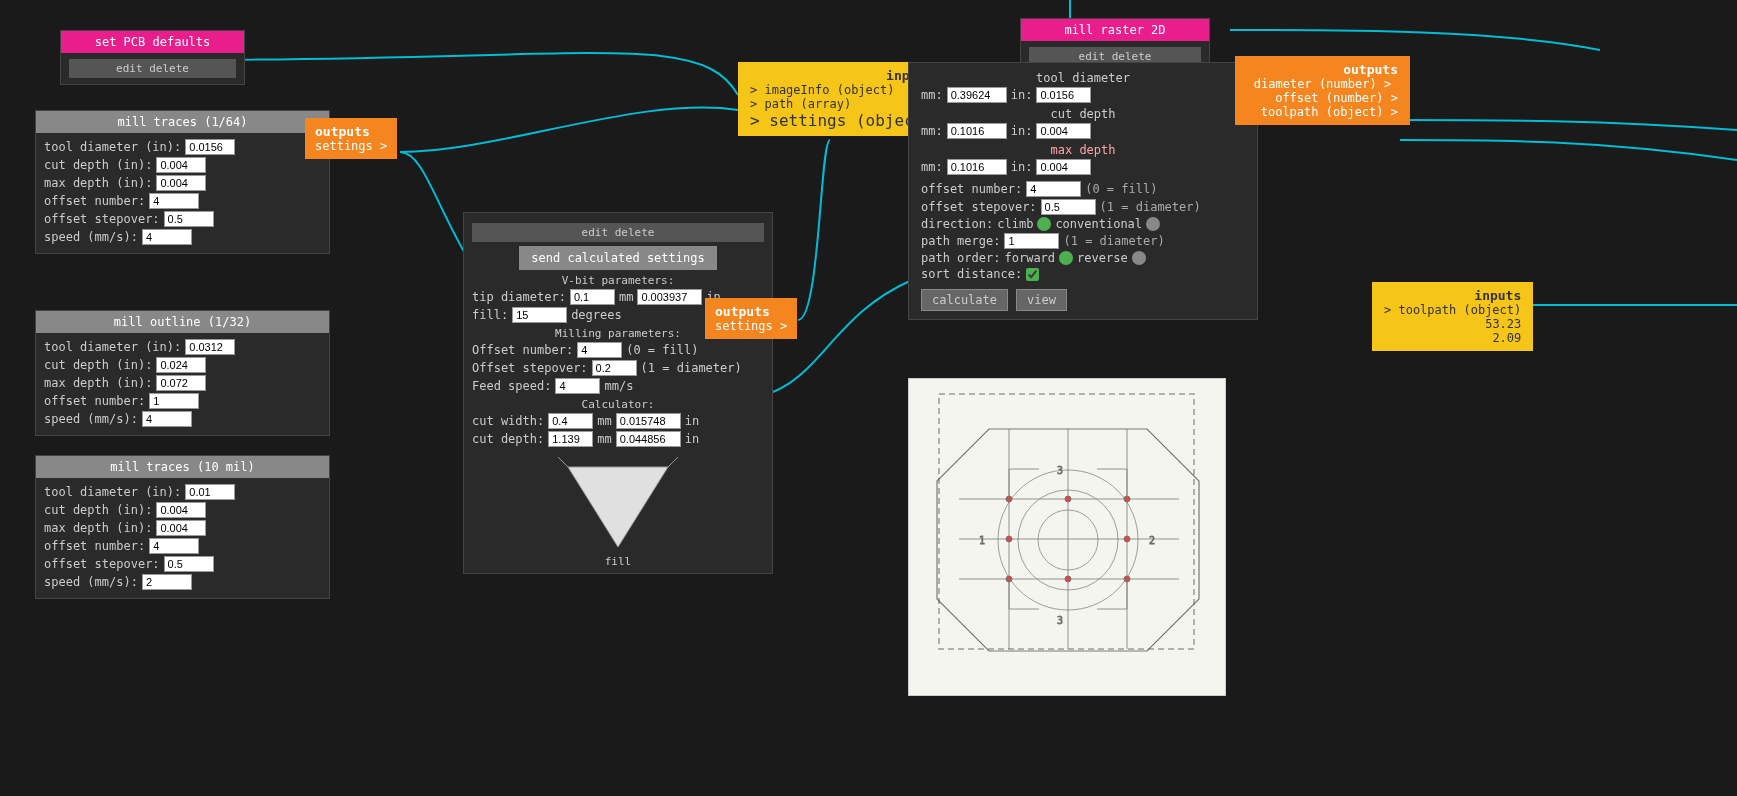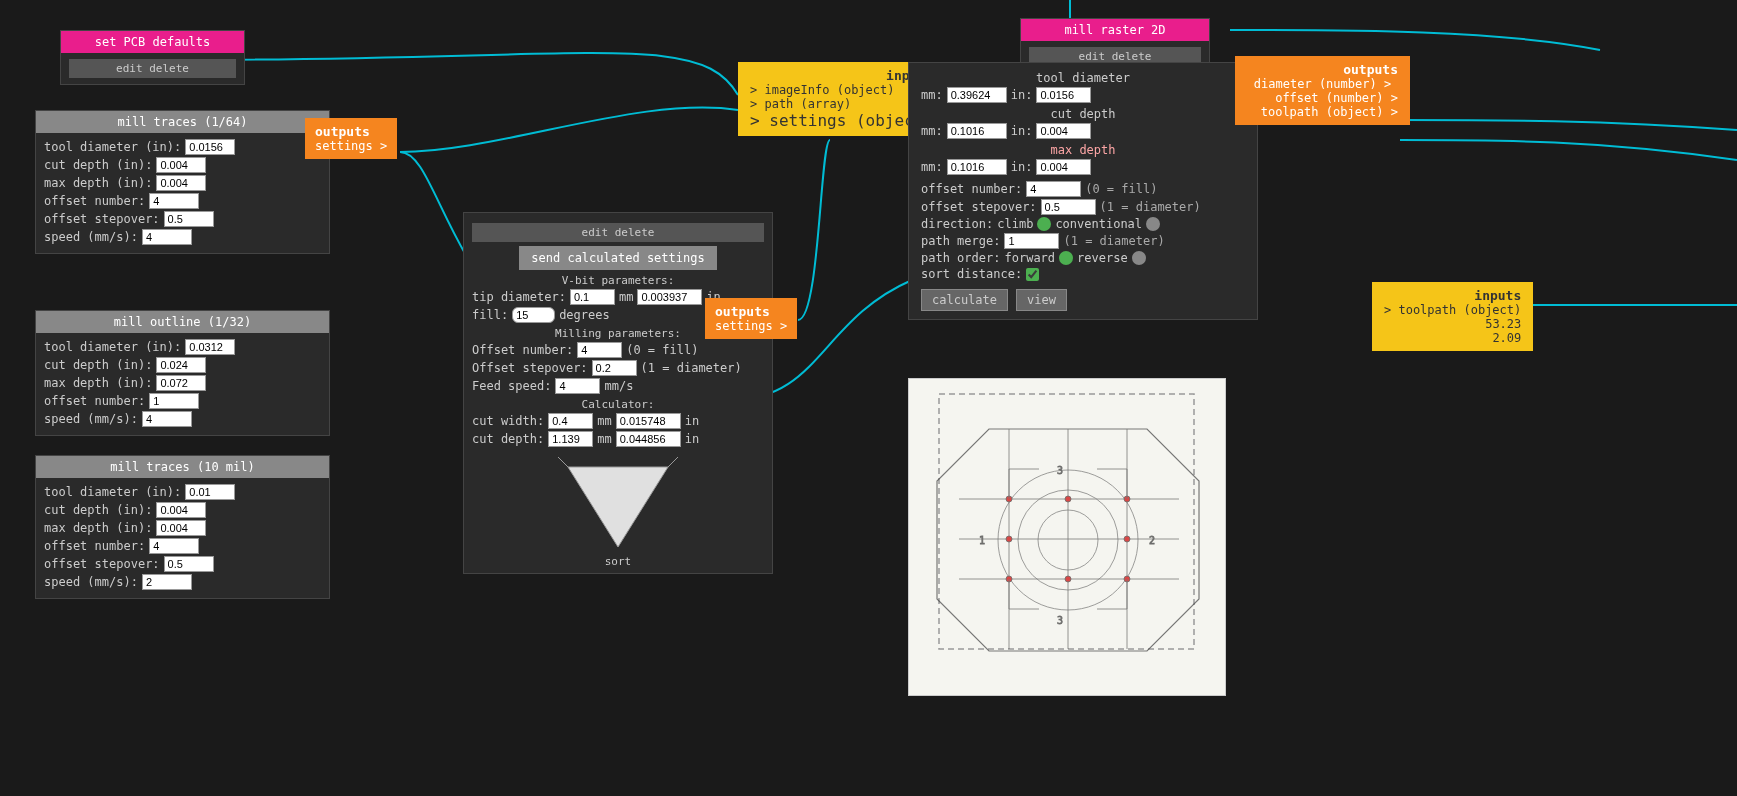--- a/index.html
+++ b/index.html
@@ -236,21 +236,21 @@
   <div class="section-label">V-bit parameters:</div>
   <div class="field-row">
     <span>tip diameter:</span>
     <input type="text" style="width: 45px;" value="0.1">
     <span>mm</span>
     <input type="text" style="width: 65px;" value="0.003937">
     <span>in</span>
   </div>
   <div class="field-row">
     <span>fill:</span>
-    <input type="text" style="width: 43px; border-radius: 6px;" value="15">
+    <input type="text" style="width: 55px;" value="15">
     <span>degrees</span>
   </div>
 
   <div class="section-label">Milling parameters:</div>
   <div class="field-row">
     <span>Offset number:</span>
     <input type="text" style="width: 45px;" value="4">
     <span>(0 = fill)</span>
   </div>
   <div class="field-row">
@@ -279,21 +279,21 @@
     <input type="text" style="width: 65px;" value="0.044856">
     <span>in</span>
   </div>
 
   <div style="text-align:center; margin-top:10px; position:relative; height:110px;">
     <svg width="120" height="100" viewBox="0 0 120 100" style="display:inline-block;">
       <polygon points="10,10 110,10 60,90" fill="#e0e0e0" stroke="#999" stroke-width="1"></polygon>
       <line x1="10" y1="10" x2="0" y2="0" stroke="#999" stroke-width="1"></line>
       <line x1="110" y1="10" x2="120" y2="0" stroke="#999" stroke-width="1"></line>
     </svg>
-    <div style="color:#ccc; font-size:11px; margin-top:-5px;">sort</div>
+    <div style="color:#ccc; font-size:11px; margin-top:-5px;">fill</div>
   </div>
 </div>
 
 <div style="position:absolute; top:298px; left:705px; background:#f5851f; padding:6px 10px;">
   <div style="font-weight:bold; color:#fff; font-size:13px;">outputs</div>
   <div style="color:#fff; font-size:12px; cursor:pointer;">settings &gt;</div>
 </div>
 
 <div style="position:absolute; top:62px; left:738px; background:#f5c518; padding:6px 12px; min-width:170px;">
   <div style="font-weight:bold; color:#333; font-size:13px; text-align:right;">inputs</div>

